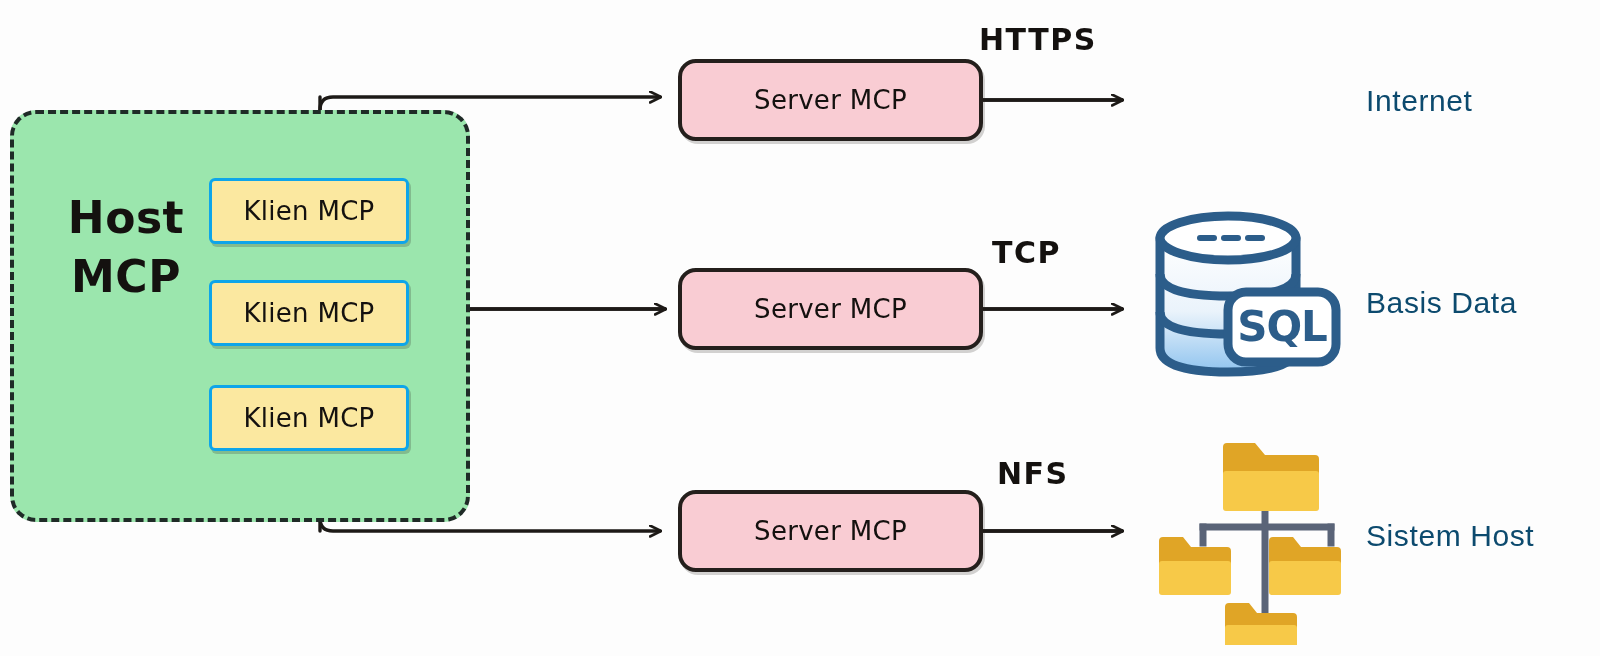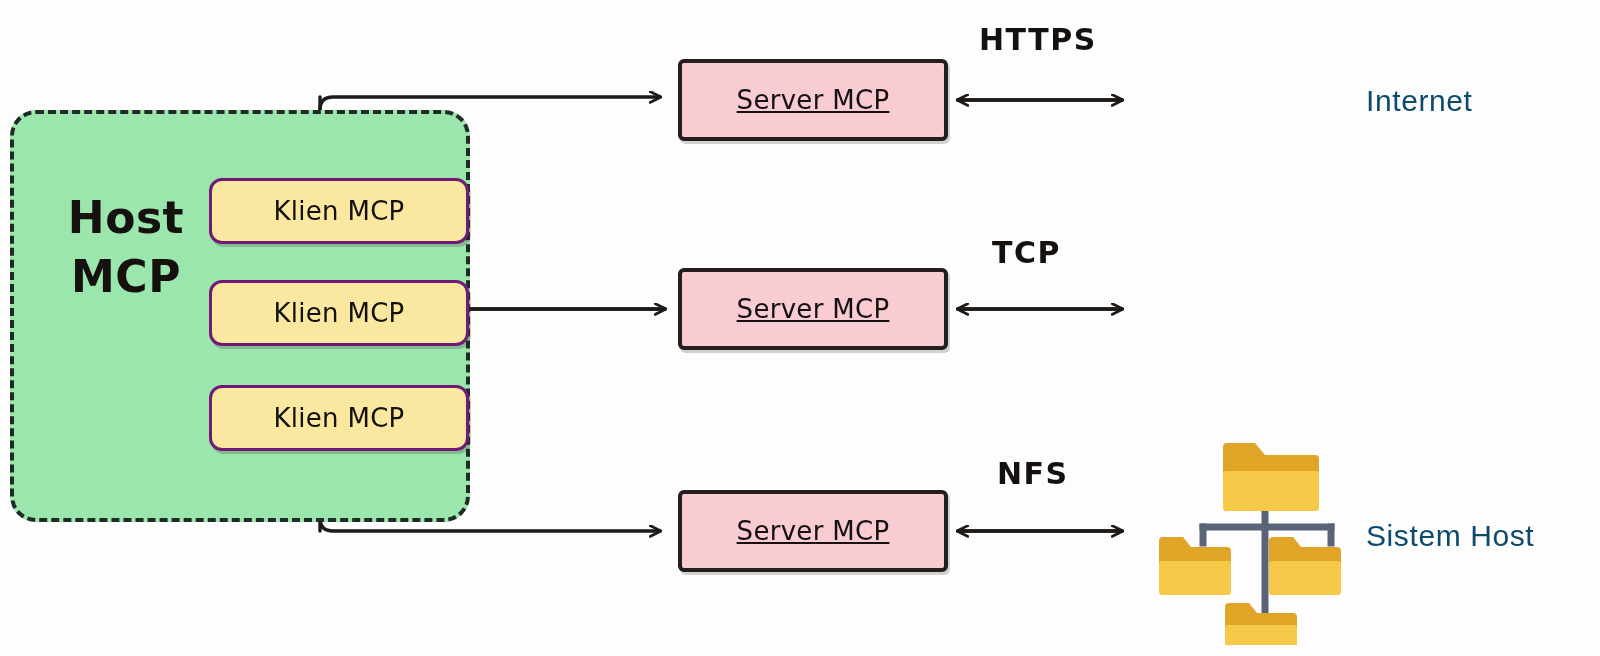--- a/index.html
+++ b/index.html
@@ -60,35 +60,34 @@
     display: flex;
     align-items: center;
     justify-content: center;
     font-family: "DejaVu Sans", sans-serif;
     font-size: 26px;
     font-weight: 500;
     color: #14110f;
     letter-spacing: 0.3px;
   }
   .client-node {
-    width: 260px;
+    width: 200px;
     height: 66px;
     background: #fbe8a0;
-    border: 3px solid #701a75;
-    border-radius: 13px;
+    border: 3px solid #0ea5e9;
+    border-radius: 6px;
     box-shadow: 2px 3px 0 rgba(40,35,30,0.22);
   }
   .server-node {
-    width: 270px;
+    width: 305px;
     height: 82px;
     background: #f9ccd3;
     border: 4px solid #241f1c;
-    border-radius: 6px;
+    border-radius: 18px;
     box-shadow: 2px 3px 0 rgba(40,35,30,0.20);
-    text-decoration: underline;
   }
 
   
   .proto-label {
     position: absolute;
     font-family: "DejaVu Sans", sans-serif;
     font-size: 30px;
     font-weight: 600;
     color: #14110f;
     letter-spacing: 1.5px;
@@ -165,20 +164,41 @@
   <div class="node server-node" style="left:678px; top:490px;">
     <span>Server MCP</span>
   </div>
 
   <div class="proto-label" style="left:963px; top:22px;margin-left:16px;">HTTPS</div>
   <div class="proto-label" style="left:992px; top:235px;">TCP</div>
   <div class="proto-label" style="left:997px; top:456px;">NFS</div>
 
   <div class="endpoint-label" style="left:1366px; top:84px;">Internet</div>
 
+  <div class="endpoint-icon" style="left:1148px; top:208px;">
+    <svg width="200" height="172" viewBox="0 0 200 172">
+      <defs>
+        <linearGradient id="dbg" x1="0" y1="0" x2="0" y2="1">
+          <stop offset="0%" stop-color="#ffffff"></stop>
+          <stop offset="55%" stop-color="#eaf3fb"></stop>
+          <stop offset="100%" stop-color="#90c4ef"></stop>
+        </linearGradient>
+      </defs>
+      <path d="M12,30 L12,140 Q12,164 80,164 Q148,164 148,140 L148,30 Z" fill="url(#dbg)" stroke="#2c5d8a" stroke-width="9" stroke-linejoin="round"></path>
+      <ellipse cx="80" cy="30" rx="68" ry="22" fill="#ffffff" stroke="#2c5d8a" stroke-width="9"></ellipse>
+      <path d="M12,66 Q12,88 80,88 Q148,88 148,66" fill="none" stroke="#2c5d8a" stroke-width="9"></path>
+      <path d="M12,104 Q12,126 80,126 Q148,126 148,104" fill="none" stroke="#2c5d8a" stroke-width="9"></path>
+      <line x1="52" y1="30" x2="66" y2="30" stroke="#2c5d8a" stroke-width="6" stroke-linecap="round"></line>
+      <line x1="76" y1="30" x2="90" y2="30" stroke="#2c5d8a" stroke-width="6" stroke-linecap="round"></line>
+      <line x1="100" y1="30" x2="114" y2="30" stroke="#2c5d8a" stroke-width="6" stroke-linecap="round"></line>
+      <rect x="80" y="84" width="108" height="70" rx="18" fill="#ffffff" stroke="#2c5d8a" stroke-width="9"></rect>
+      <text x="134" y="133" text-anchor="middle" font-family="DejaVu Sans, sans-serif" font-size="42" font-weight="bold" fill="#2c5d8a" letter-spacing="-1">SQL</text>
+    </svg>
+  </div>
+  <div class="endpoint-label" style="left:1366px; top:286px;">Basis Data</div>
 
   <div class="endpoint-icon" style="left:1145px; top:415px;">
     <svg width="210" height="230" viewBox="0 0 210 230">
 
       <g stroke="#5a6478" stroke-width="7" fill="none" stroke-linecap="square">
         <line x1="120" y1="88" x2="120" y2="205"></line>
         <line x1="58" y1="112" x2="186" y2="112"></line>
         <line x1="58" y1="112" x2="58" y2="128"></line>
         <line x1="186" y1="112" x2="186" y2="128"></line>
       </g>

